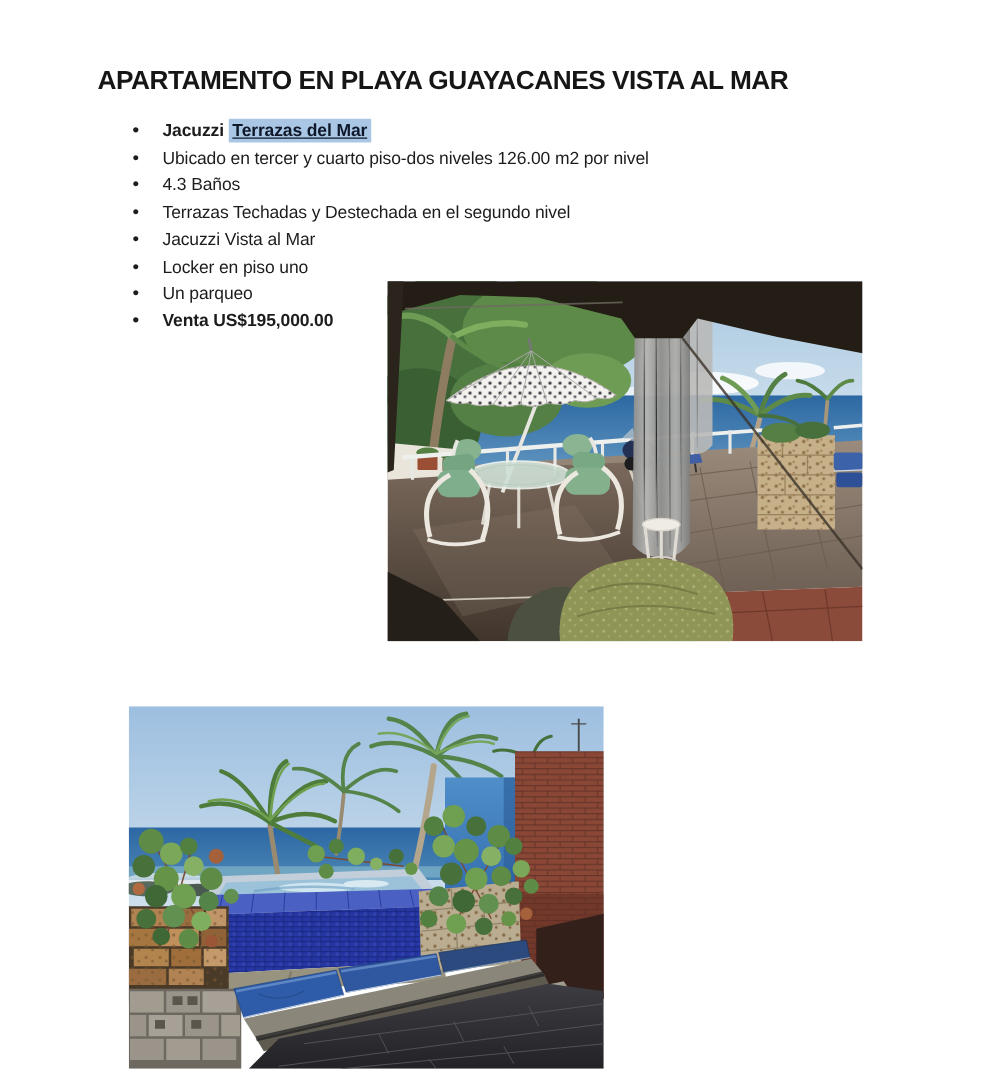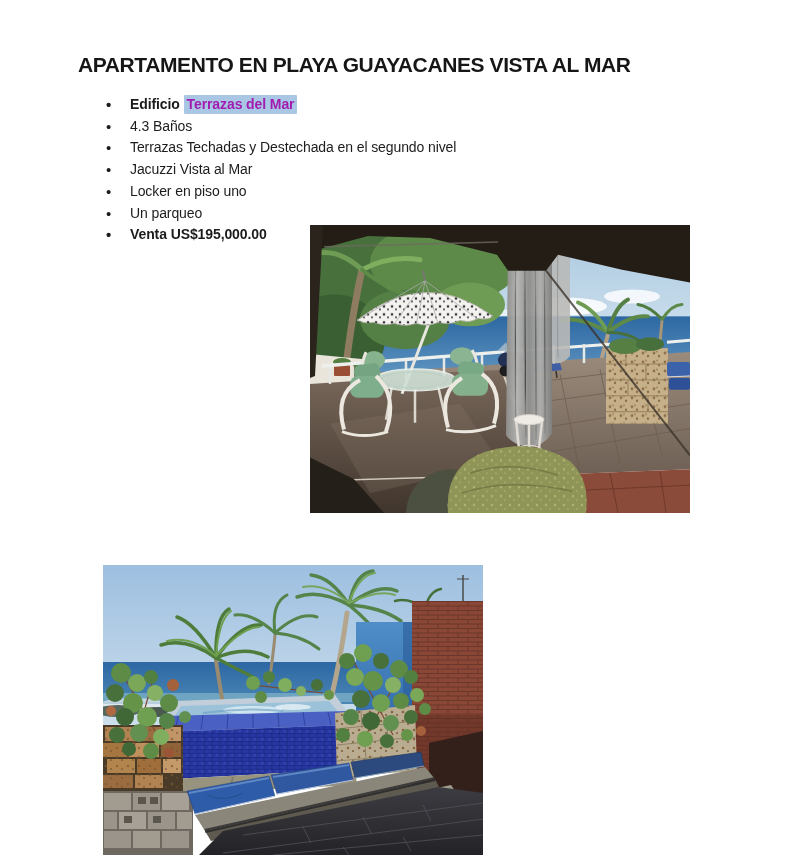--- a/index.html
+++ b/index.html
@@ -18,36 +18,37 @@
     position:absolute;left:130px;top:94px;margin:0;padding:0;list-style:none;
     font-size:14px;line-height:21.7px;color:#1c1c1c;letter-spacing:-0.1px;
   }
   ul.bullets li{position:relative;white-space:nowrap;}
   ul.bullets li::before{
     content:"\2022";position:absolute;left:-24px;top:0;
     font-size:15px;color:#1c1c1c;
   }
   ul.bullets li.bold{font-weight:bold;}
   ul.bullets .hl{
-    padding:1px 3px 2px 3px;border-radius:1px;color:#a21caf;
+    padding:1px 3px 2px 3px;border-radius:1px;color:#0f172a;text-decoration:underline;
   }
   figure.photo{position:absolute;margin:0;padding:0;}
   figure.photo svg{display:block;}
   .photo1{left:310px;top:225px;width:380px;height:288px;}
   .photo2{left:103px;top:565px;width:380px;height:290px;}
 </style>
 </head>
 <body>
 
 <div class="page">
 
   <h1 class="title">APARTAMENTO EN PLAYA GUAYACANES VISTA AL MAR</h1>
 
   <ul class="bullets">
-      <li class="bold"><span>Edificio </span><span class="hl" style="background: rgb(169, 199, 228);">Terrazas del Mar</span></li>
+      <li class="bold"><span>Jacuzzi </span><span class="hl" style="background: rgb(169, 199, 228);">Terrazas del Mar</span></li>
+      <li>Ubicado en tercer y cuarto piso-dos niveles 126.00 m2 por nivel</li>
       <li>4.3 Baños</li>
       <li>Terrazas Techadas y Destechada en el segundo nivel</li>
       <li>Jacuzzi Vista al Mar</li>
       <li>Locker en piso uno</li>
       <li>Un parqueo</li>
       <li class="bold">Venta US$195,000.00</li>
     </ul>
 
   <figure class="photo photo1">
     <svg viewBox="0 0 380 290" width="380" height="288" preserveAspectRatio="none">

